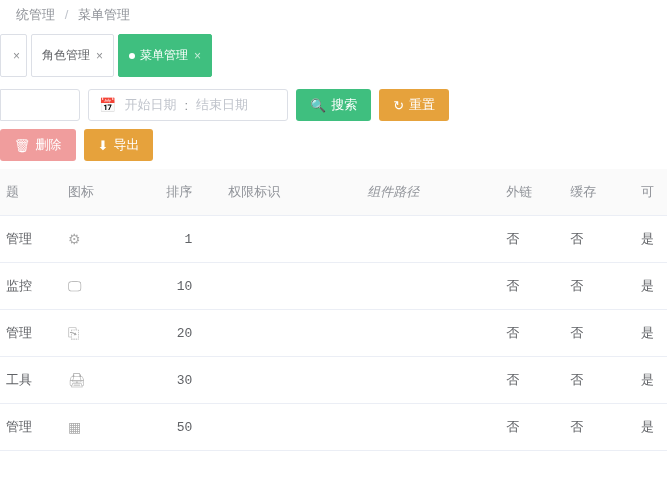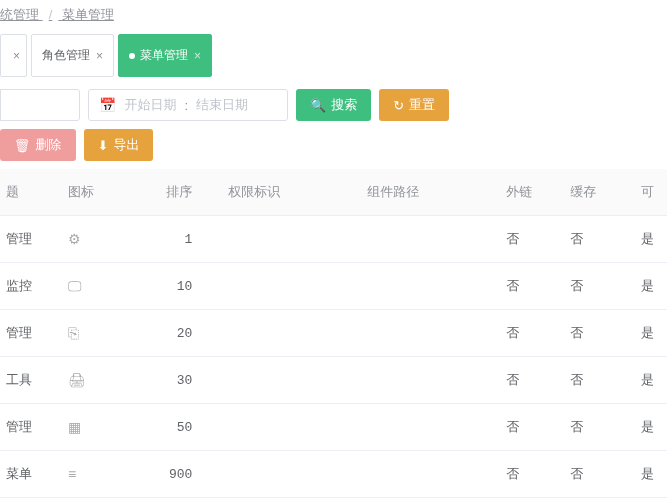--- a/index.html
+++ b/index.html
@@ -1,17 +1,17 @@
 <!DOCTYPE html>
 <html><head>
 <meta charset="utf-8">
 <style>
 * { margin: 0; padding: 0; box-sizing: border-box; }
 body { font-family: -apple-system, "Helvetica Neue", Arial, sans-serif; font-size: 13px; color: #606266; background: #fff; width: 667px; height: 500px; overflow: hidden; }
-.breadcrumb { padding: 6px 0 6px 0; font-size: 13px; color: #909399; text-decoration: underline; }
+.breadcrumb { padding: 6px 0 6px 16px; font-size: 13px; color: #909399; }
 .breadcrumb span.sep { margin: 0 6px; color: #c0c4cc; }
 .tabs { display: flex; gap: 4px; margin-top: 4px; margin-bottom: 12px; }
 .tab { display: inline-flex; align-items: center; padding: 12px 10px; font-size: 12px; border: 1px solid #dcdfe6; border-radius: 2px; background: #fff; color: #606266; cursor: pointer; }
 .tab.active { background: #3fbf7f; color: #fff; border-color: #3fbf7f; }
 .tab .dot { width: 6px; height: 6px; border-radius: 50%; background: #fff; margin-right: 5px; display: none; }
 .tab.active .dot { display: inline-block; }
 .tab .close { margin-left: 6px; font-size: 12px; opacity: .7; }
 .toolbar-row { display: flex; gap: 8px; align-items: center; }
 .input { height: 32px; border: 1px solid #dcdfe6; border-radius: 3px; padding: 0 10px; font-size: 13px; color: #606266; background: #fff; }
 .input.name { width: 80px; border-top-left-radius: 0; border-bottom-left-radius: 0; }
@@ -27,21 +27,21 @@
 .actions-row { display: flex; gap: 8px; margin-top: 8px; margin-bottom: 8px; }
 table { width: 100%; border-collapse: collapse; table-layout: fixed; }
 th, td { text-align: left; padding: 14px 6px; font-size: 13px; border-bottom: 1px solid #ebeef5; white-space: nowrap; overflow: hidden; }
 th { background: #fafafa; color: #909399; font-weight: 500; }
 td { color: #606266; }
 .icon-cell { color: #aaa; font-size: 14px; }
 .col-title { width: 58px; }
 .col-icon { width: 74px; }
 .col-sort { width: 76px; text-align: right; padding-right: 30px; font-family: Liberation Mono, monospace; }
 .col-perm { width: 130px; margin-left: 8px; }
-.col-path { width: 130px; }
+.col-path { width: 130px; font-style: italic; }
 .col-ext { width: 60px; }
 .col-cache { width: 66px; }
 .col-vis { width: 30px; }
 td.col-sort { text-align: right; padding-right: 30px; }
 </style>
 </head>
 <body>
 
 <div class="breadcrumb">
   <span>统管理</span>
@@ -151,24 +151,14 @@
       <tr>
         <td class="col-title">管理</td>
         <td class="col-icon icon-cell">▦</td>
         <td class="col-sort">50</td>
         <td class="col-perm"></td>
         <td class="col-path"></td>
         <td class="col-ext">否</td>
         <td class="col-cache">否</td>
         <td class="col-vis">是</td>
       </tr>
-      <tr>
-        <td class="col-title">菜单</td>
-        <td class="col-icon icon-cell">≡</td>
-        <td class="col-sort">900</td>
-        <td class="col-perm"></td>
-        <td class="col-path"></td>
-        <td class="col-ext">否</td>
-        <td class="col-cache">否</td>
-        <td class="col-vis">是</td>
-      </tr>
     </tbody>
 </table>
 
 </body></html>

